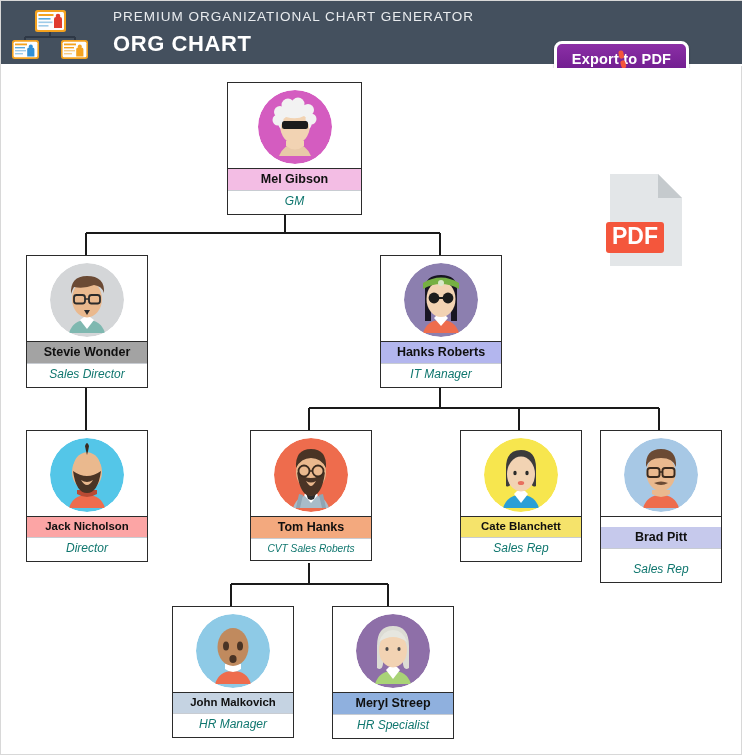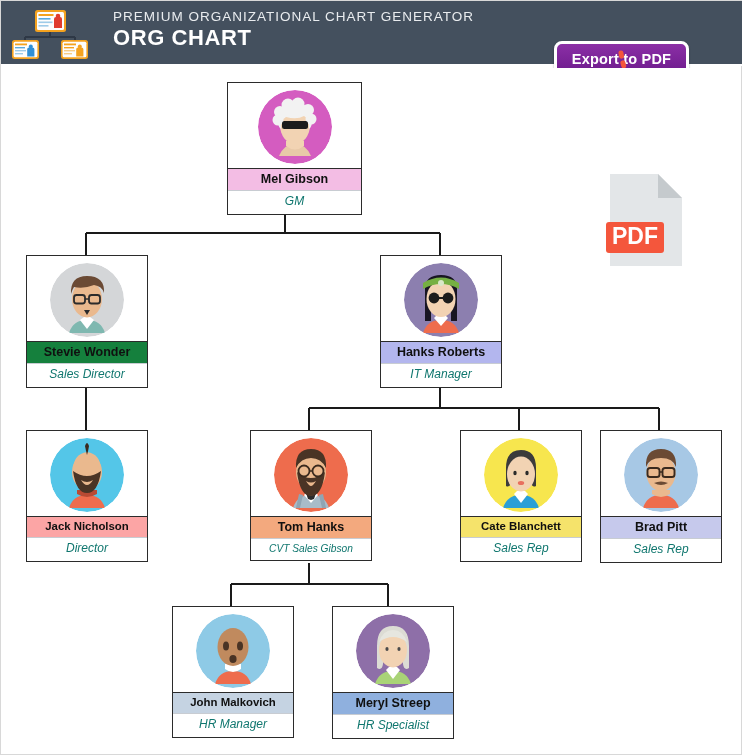--- a/index.html
+++ b/index.html
@@ -27,21 +27,21 @@
     position: absolute; left: 10px; top: 7px;
     width: 78px; height: 52px;
   }
   #header-text { position: absolute; left: 112px; top: 8px; }
   #subtitle {
     font-size: 13.5px; letter-spacing: 1.0px;
     color: #e9ecef; font-weight: 400;
     white-space: nowrap;
   }
   #title {
-    margin-top: 1px;
+    margin-top: 7px;
     font-size: 22px; font-weight: bold;
     color: #ffffff; letter-spacing: 0.6px;
   }
   #export-btn {
     position: absolute; left: 553px; top: 13px;
     width: 135px; height: 36px;
     border-radius: 8px;
     background: linear-gradient(180deg, #8b2fa6 0%, #6d1b8c 100%);
     border: 3px solid #ffffff;
     display: flex; align-items: center; justify-content: center;
@@ -229,21 +229,21 @@
           <path d="M19 70 q4 -13 18 -13 q14 0 18 13 z" fill="#7fb8b0"></path>
           <path d="M30 57 l7 9 l7 -9 l-4 -3 h-6 z" fill="#ffffff"></path>
           <ellipse cx="37" cy="36" rx="15" ry="18.5" fill="#eab98e"></ellipse>
           <path d="M21 31 q-1 -18 16 -18 q18 0 17 17 q-2 -7 -10 -8 q-10 4 -20 2 q-2 3 -3 7 z" fill="#6b4a34"></path>
           <rect x="24" y="32" width="11" height="8.5" rx="2.5" fill="none" stroke="#2b2b2b" stroke-width="1.8"></rect>
           <rect x="39" y="32" width="11" height="8.5" rx="2.5" fill="none" stroke="#2b2b2b" stroke-width="1.8"></rect>
           <path d="M35 36 h4" stroke="#2b2b2b" stroke-width="1.6"></path>
           <path d="M34 47 h6 l-3 5 z" fill="#2b2b2b"></path>
         </svg>
       </div>
-      <div class="name-band" style="background:#15803d">Stevie Wonder</div>
+      <div class="name-band" style="background:#a3a3a3">Stevie Wonder</div>
       <div class="role-band">Sales Director</div>
     </div>
 
     <div class="node wide" style="left:379px; top:187px;">
       <div class="avatar-wrap">
         <svg class="avatar" viewBox="0 0 74 74">
           <circle cx="37" cy="37" r="37" fill="#8c7faf"></circle>
           <path d="M19 70 q4 -13 18 -13 q14 0 18 13 z" fill="#ee6c4d"></path>
           <path d="M30 55 l7 8 l7 -8 l-3 -3 h-8 z" fill="#ffffff"></path>
           <path d="M21 26 q0 -14 16 -14 q16 0 16 14 l0 32 l-6 0 l0 -28 l-20 0 l0 28 l-6 0 z" fill="#181522"></path>
@@ -288,41 +288,41 @@
           <ellipse cx="37" cy="34" rx="15" ry="18" fill="#eab98e"></ellipse>
           <path d="M22 30 q-1 -19 15 -19 q16 0 15 19 q-5 -10 -15 -10 q-10 0 -15 10 z" fill="#4a3425"></path>
           <path d="M23 34 q3 24 14 24 q11 0 14 -24 q-7 6 -14 6 q-7 0 -14 -6 z" fill="#4a3425"></path>
           <path d="M32 43 q5 3 10 0 q-3 5 -5 5 q-2 0 -5 -5 z" fill="#eab98e"></path>
           <circle cx="30" cy="33" r="5.5" fill="none" stroke="#3a2a1e" stroke-width="1.8"></circle>
           <circle cx="44" cy="33" r="5.5" fill="none" stroke="#3a2a1e" stroke-width="1.8"></circle>
           <path d="M35.5 33 h3" stroke="#3a2a1e" stroke-width="1.6"></path>
         </svg>
       </div>
       <div class="name-band" style="background:#f3a97e">Tom Hanks</div>
-      <div class="role-band small">CVT Sales Gibson</div>
+      <div class="role-band small">CVT Sales Roberts</div>
     </div>
 
     <div class="node wide" style="left:459px; top:362px;">
       <div class="avatar-wrap">
         <svg class="avatar" viewBox="0 0 74 74">
           <circle cx="37" cy="37" r="37" fill="#f7e64e"></circle>
           <path d="M19 70 q4 -13 18 -13 q14 0 18 13 z" fill="#2a9fd6"></path>
           <path d="M30 56 l7 9 l7 -9 l-3 -3 h-8 z" fill="#ffffff"></path>
           <path d="M22 30 q0 -18 15 -18 q15 0 15 18 l0 18 q-4 2 -5 -4 l0 -14 l-20 0 l0 14 q-1 6 -5 4 z" fill="#3b3b3b"></path>
           <ellipse cx="37" cy="36" rx="14" ry="17.5" fill="#f2d3b3"></ellipse>
           <ellipse cx="31" cy="35" rx="1.7" ry="2.2" fill="#2b2b2b"></ellipse>
           <ellipse cx="43" cy="35" rx="1.7" ry="2.2" fill="#2b2b2b"></ellipse>
           <ellipse cx="37" cy="45" rx="3.2" ry="2" fill="#e8705f"></ellipse>
         </svg>
       </div>
       <div class="name-band small" style="background:#f5e36b">Cate Blanchett</div>
       <div class="role-band">Sales Rep</div>
     </div>
 
-    <div class="node wide" style="left:599px; top:362px;">
+    <div class="node wide" style="left:599px; top:362px;gap:10px;">
       <div class="avatar-wrap">
         <svg class="avatar" viewBox="0 0 74 74">
           <circle cx="37" cy="37" r="37" fill="#a7c8e5"></circle>
           <path d="M19 70 q4 -13 18 -13 q14 0 18 13 z" fill="#ee6c4d"></path>
           <path d="M28 56 q9 6 18 0 l0 -4 h-18 z" fill="#eab98e"></path>
           <ellipse cx="37" cy="35" rx="14.5" ry="18" fill="#eab98e"></ellipse>
           <path d="M22 29 q-1 -18 15 -18 q16 0 15 18 q-3 -9 -15 -9 q-12 0 -15 9 z" fill="#6b4a34"></path>
           <rect x="23.5" y="30" width="12" height="9" rx="2.6" fill="none" stroke="#3a2a1e" stroke-width="1.9"></rect>
           <rect x="38.5" y="30" width="12" height="9" rx="2.6" fill="none" stroke="#3a2a1e" stroke-width="1.9"></rect>
           <path d="M35.5 34 h3" stroke="#3a2a1e" stroke-width="1.7"></path>

